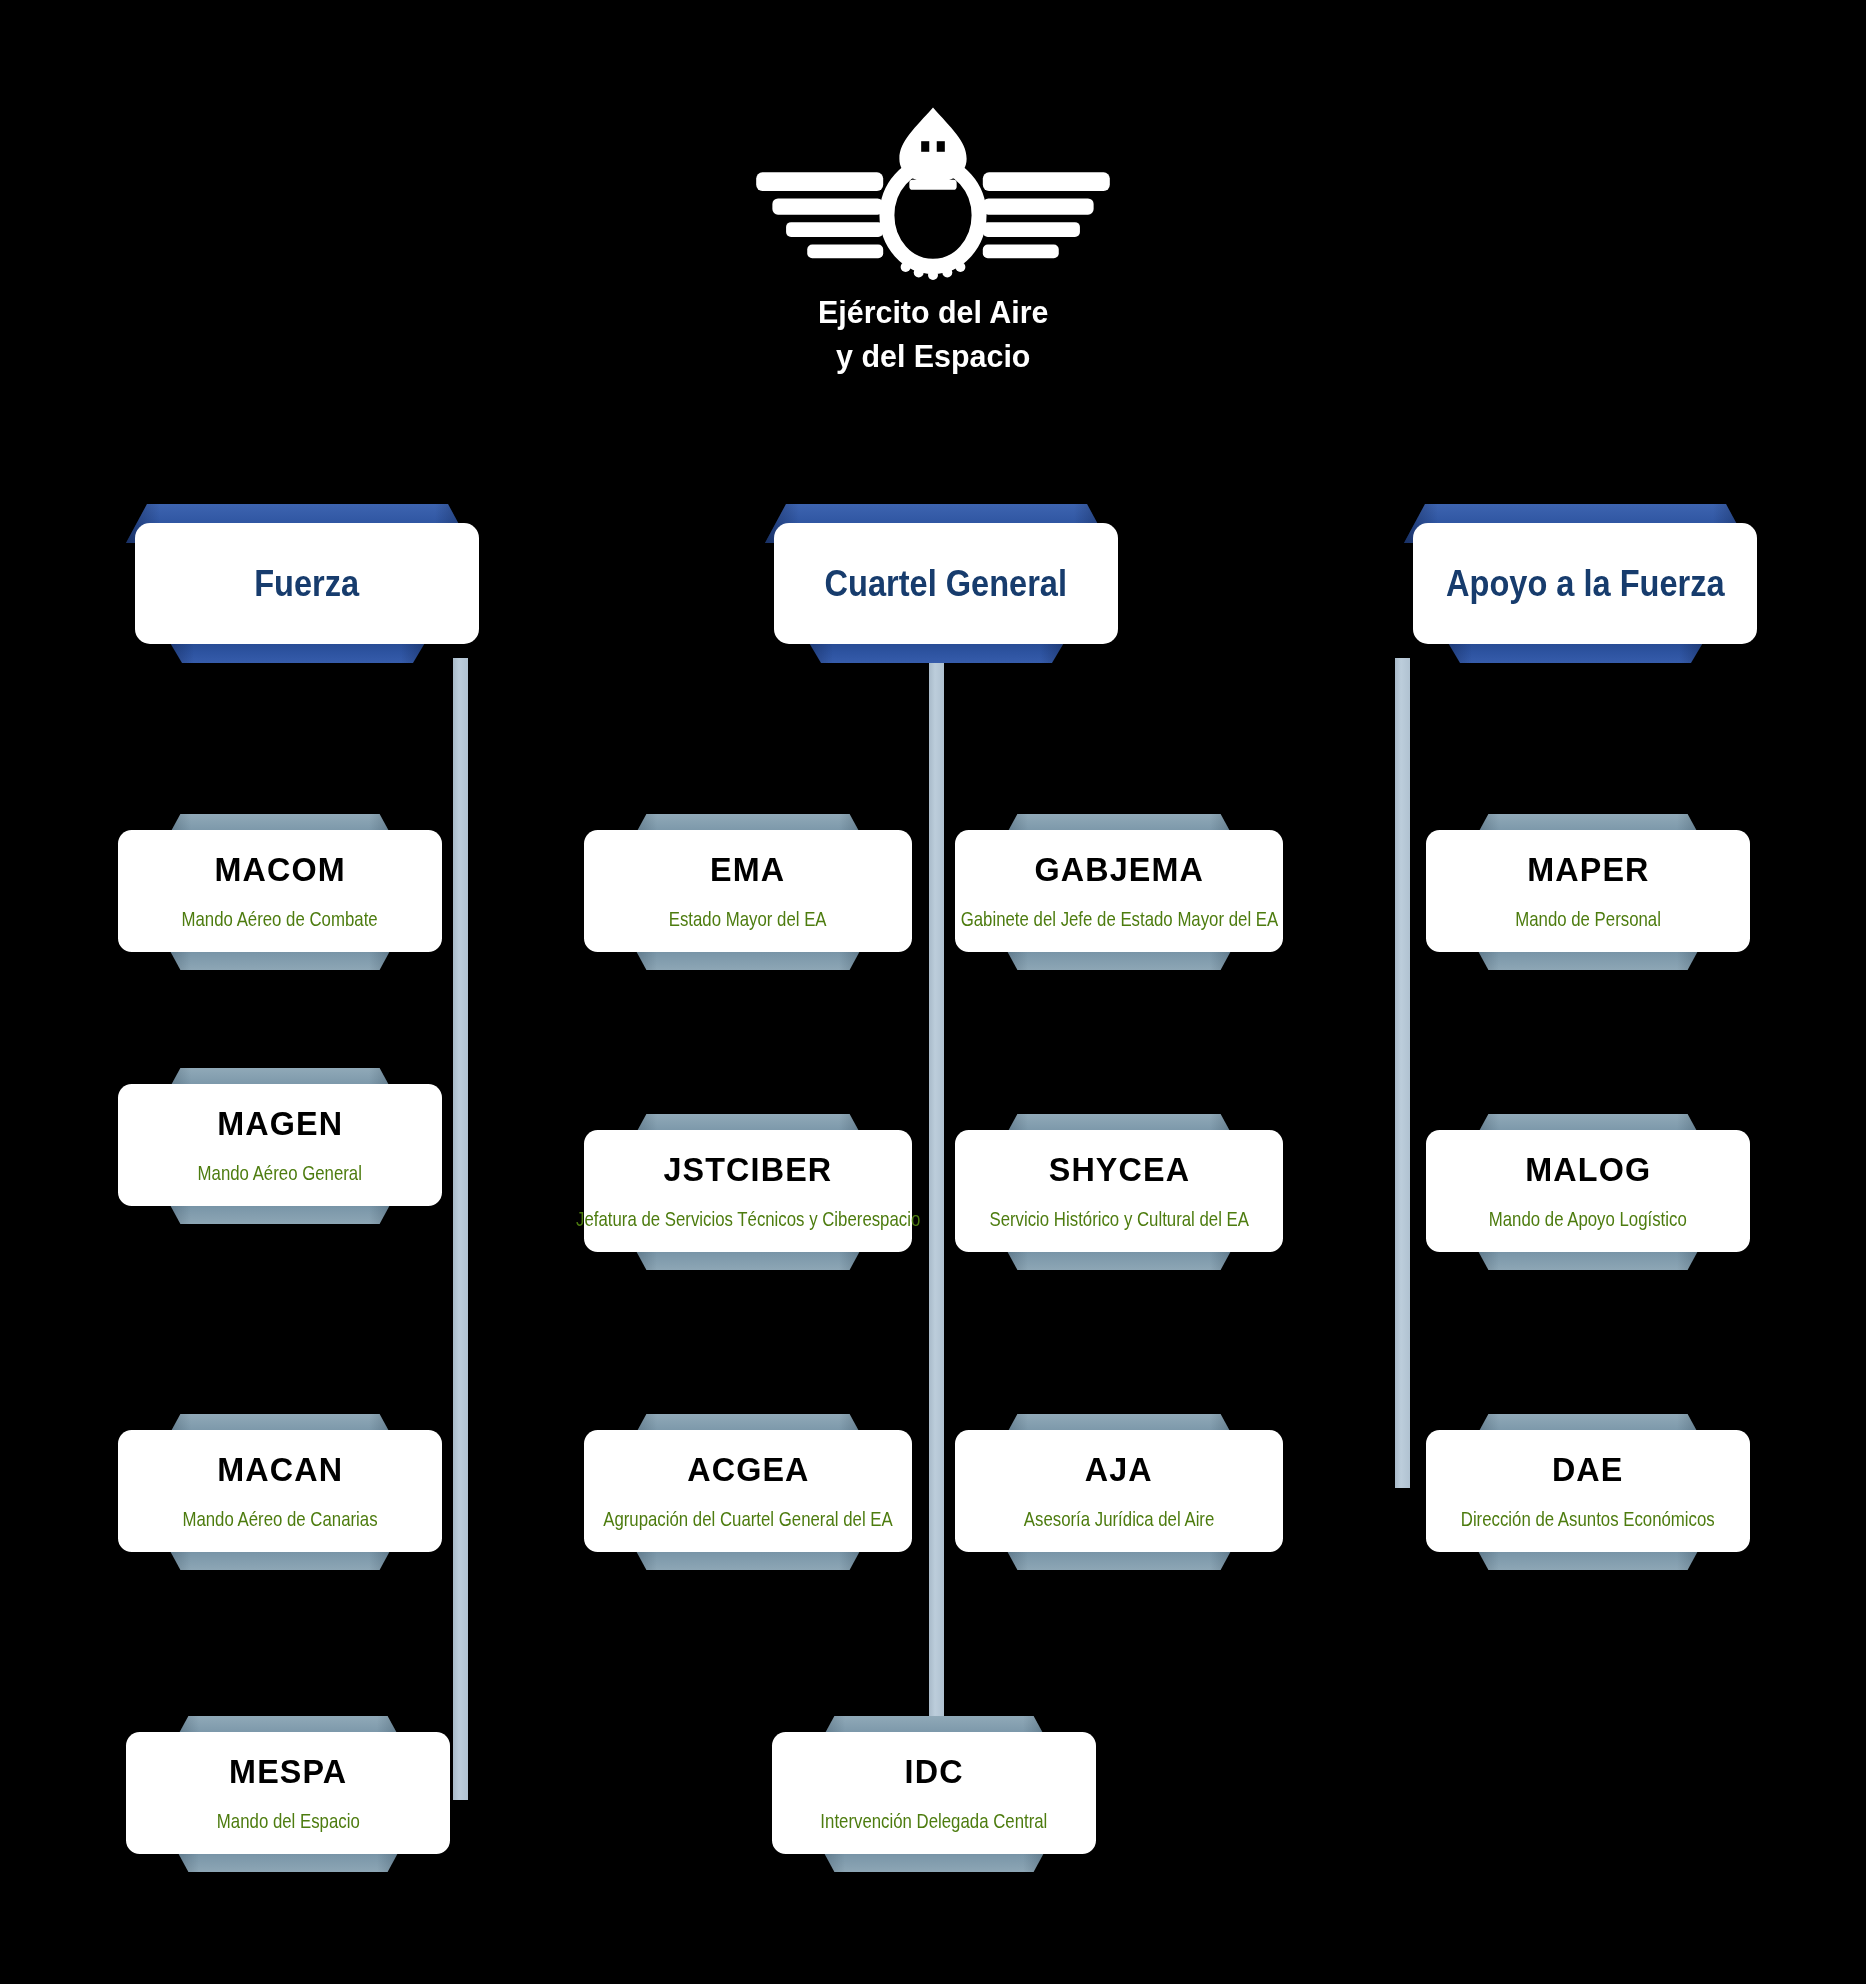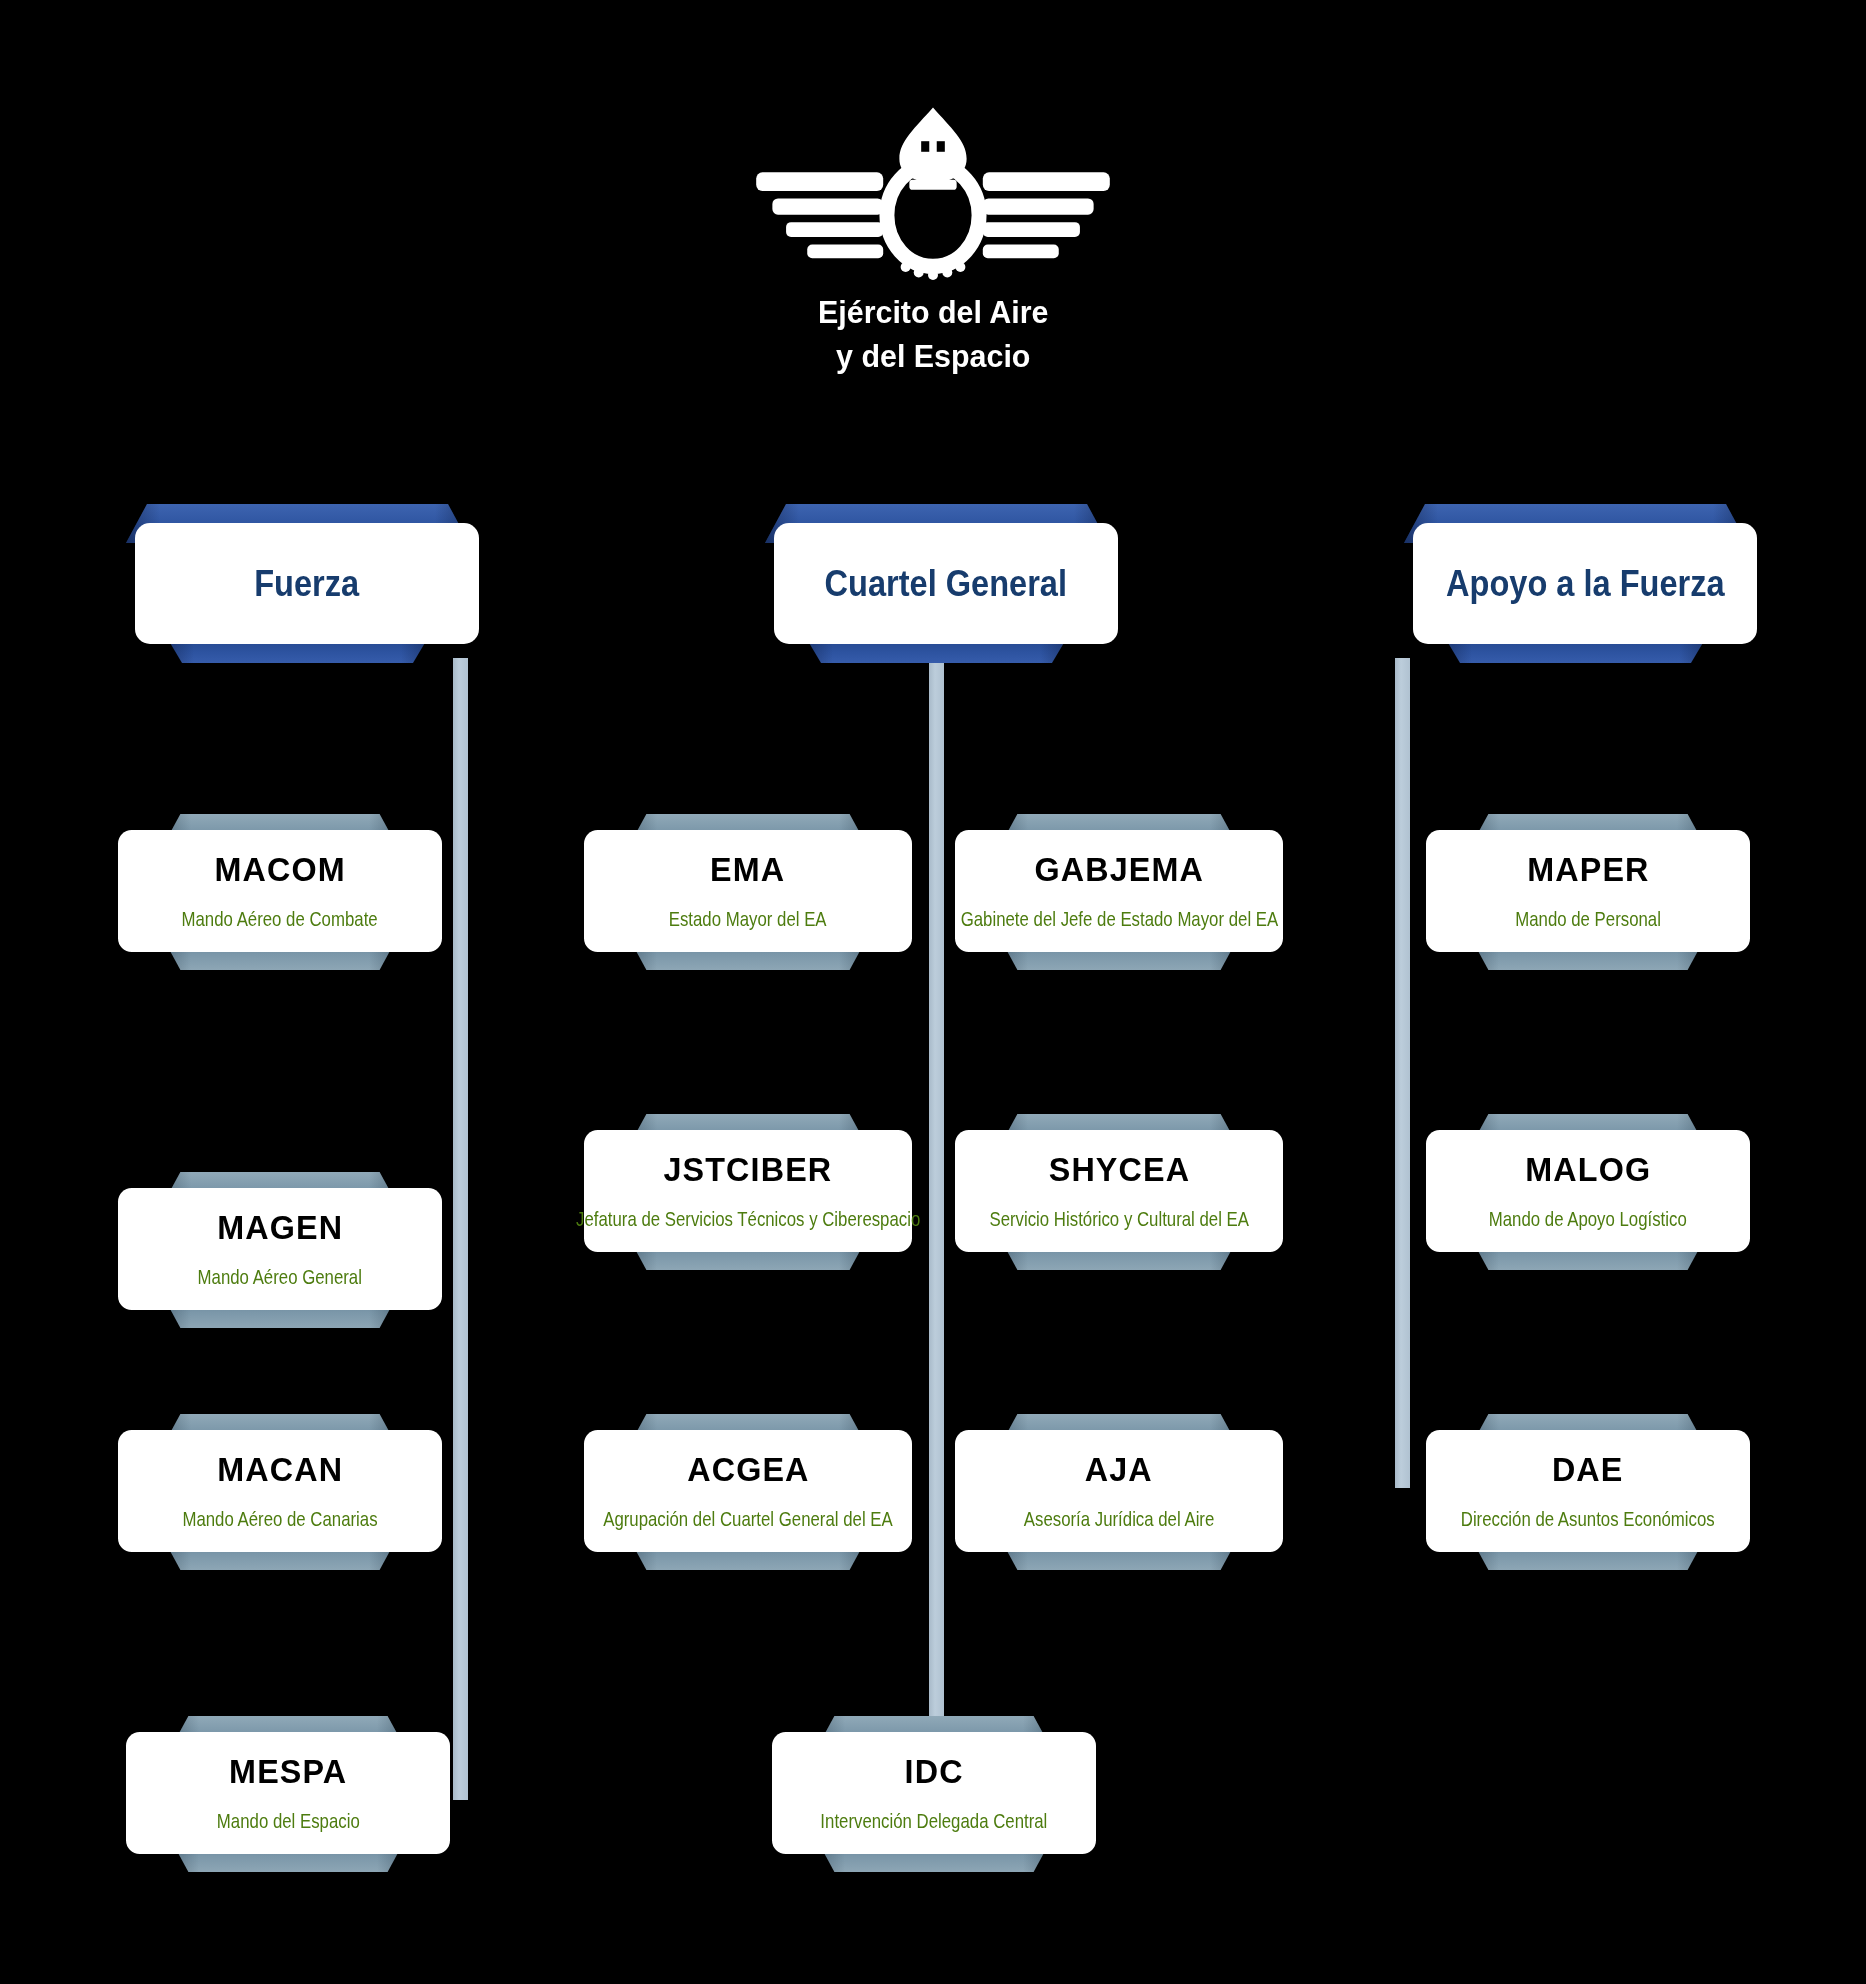--- a/index.html
+++ b/index.html
@@ -68,21 +68,21 @@
     clip-path:polygon(0 0,100% 0,calc(100% - 17.4px) 100%,17.4px 100%);
     border-radius:0 0 11.2px 11.2px;
   }
   .abbr{font-size:34px;font-weight:bold;color:#000000;letter-spacing:1.2px;white-space:nowrap;margin-bottom:18.7px;}
   .abbr span{display:inline-block;transform:scaleX(.95);}
   .sub{font-size:21px;color:#4d7c0f;white-space:nowrap;}
   .sub span{display:inline-block;transform:scaleX(.80);}
 
   
   #u-macom{left:118px;top:814px;}
-  #u-magen{left:118px;top:1172px;}
+  #u-magen{left:118px;top:1068px;}
   #u-macan{left:118px;top:1414px;}
   #u-mespa{left:118px;top:1716px;margin-left:8px;}
   
   #u-ema     {left:584px;top:814px;}
   #u-jstciber{left:584px;top:1114px;}
   #u-acgea   {left:584px;top:1414px;}
   #u-gabjema {left:955px;top:814px;}
   #u-shycea  {left:955px;top:1114px;}
   #u-aja     {left:955px;top:1414px;}
   #u-idc     {left:772px;top:1716px;}

